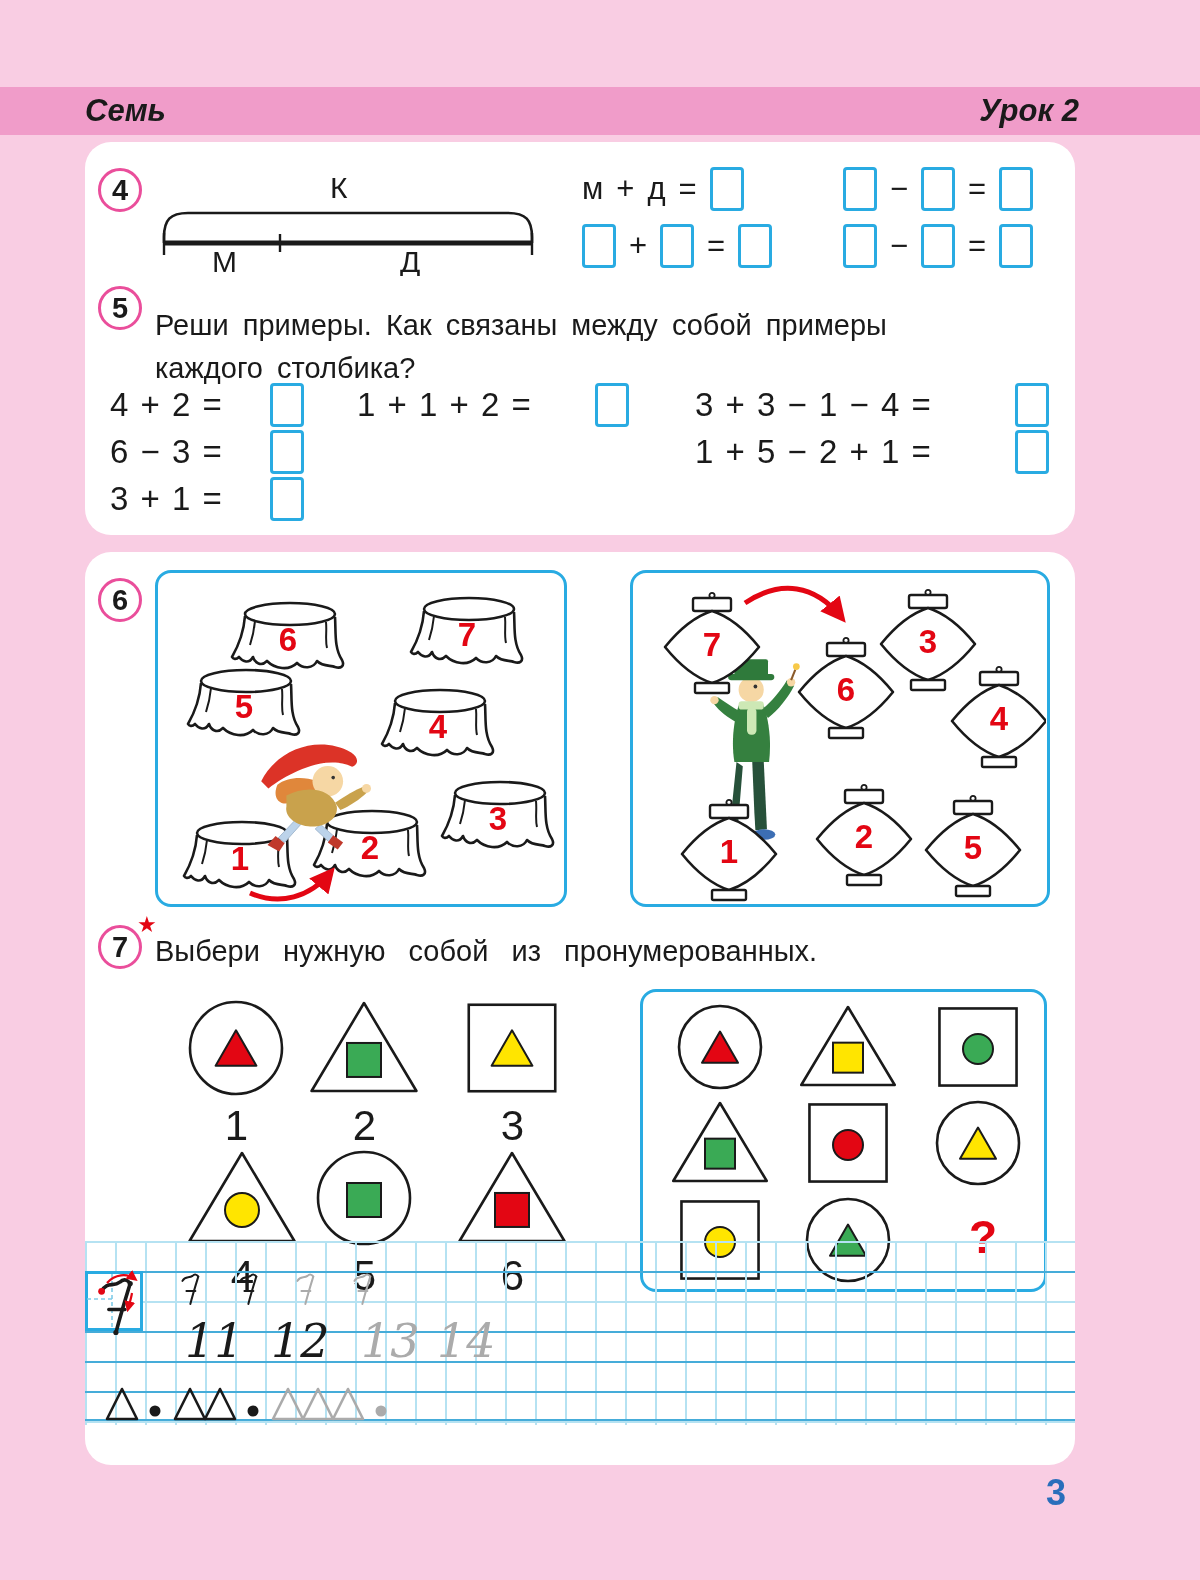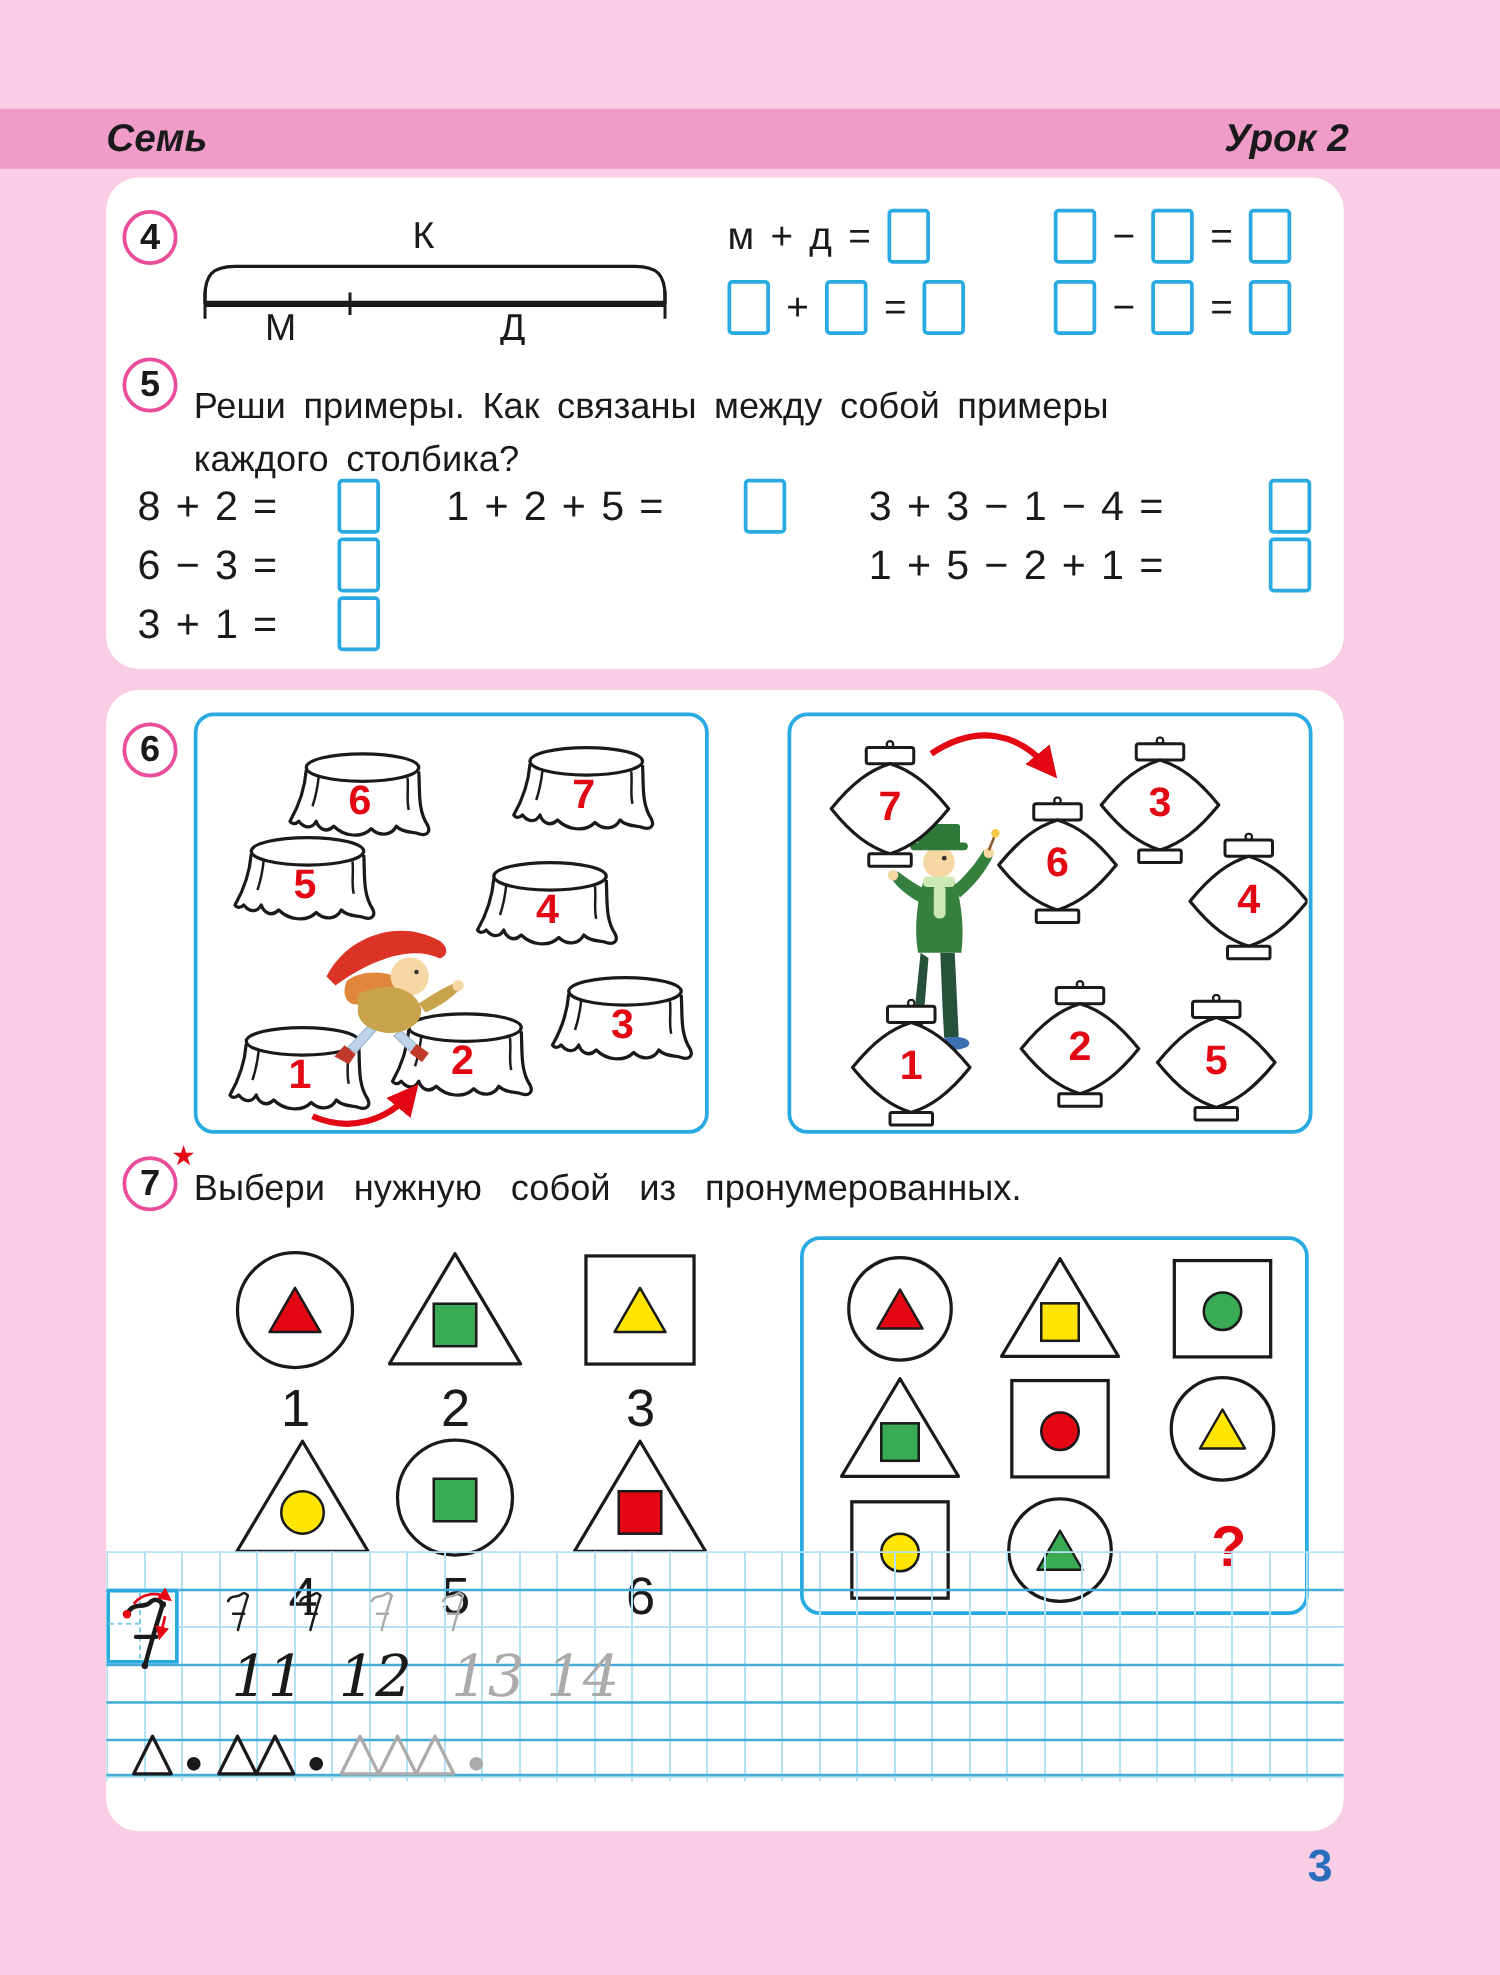--- a/index.html
+++ b/index.html
@@ -132,35 +132,35 @@
       </div>
 
     <div class="tnum b5">5</div>
     <div class="ttext t5text">
       <div>Реши примеры. Как связаны между собой примеры</div>
       <div>каждого столбика?</div>
     </div>
     <div id="t5cols">
         <div class="t5col c1">
           <div class="t5row">
-            <span class="expr">8 + 2 =</span>
+            <span class="expr">4 + 2 =</span>
             <div class="abox"></div>
           </div>
           <div class="t5row">
             <span class="expr">6 − 3 =</span>
             <div class="abox"></div>
           </div>
           <div class="t5row">
             <span class="expr">3 + 1 =</span>
             <div class="abox"></div>
           </div>
         </div>
         <div class="t5col c2">
           <div class="t5row">
-            <span class="expr">1 + 2 + 5 =</span>
+            <span class="expr">1 + 1 + 2 =</span>
             <div class="abox"></div>
           </div>
         </div>
         <div class="t5col c3">
           <div class="t5row">
             <span class="expr">3 + 3 − 1 − 4 =</span>
             <div class="abox"></div>
           </div>
           <div class="t5row">
             <span class="expr">1 + 5 − 2 + 1 =</span>

